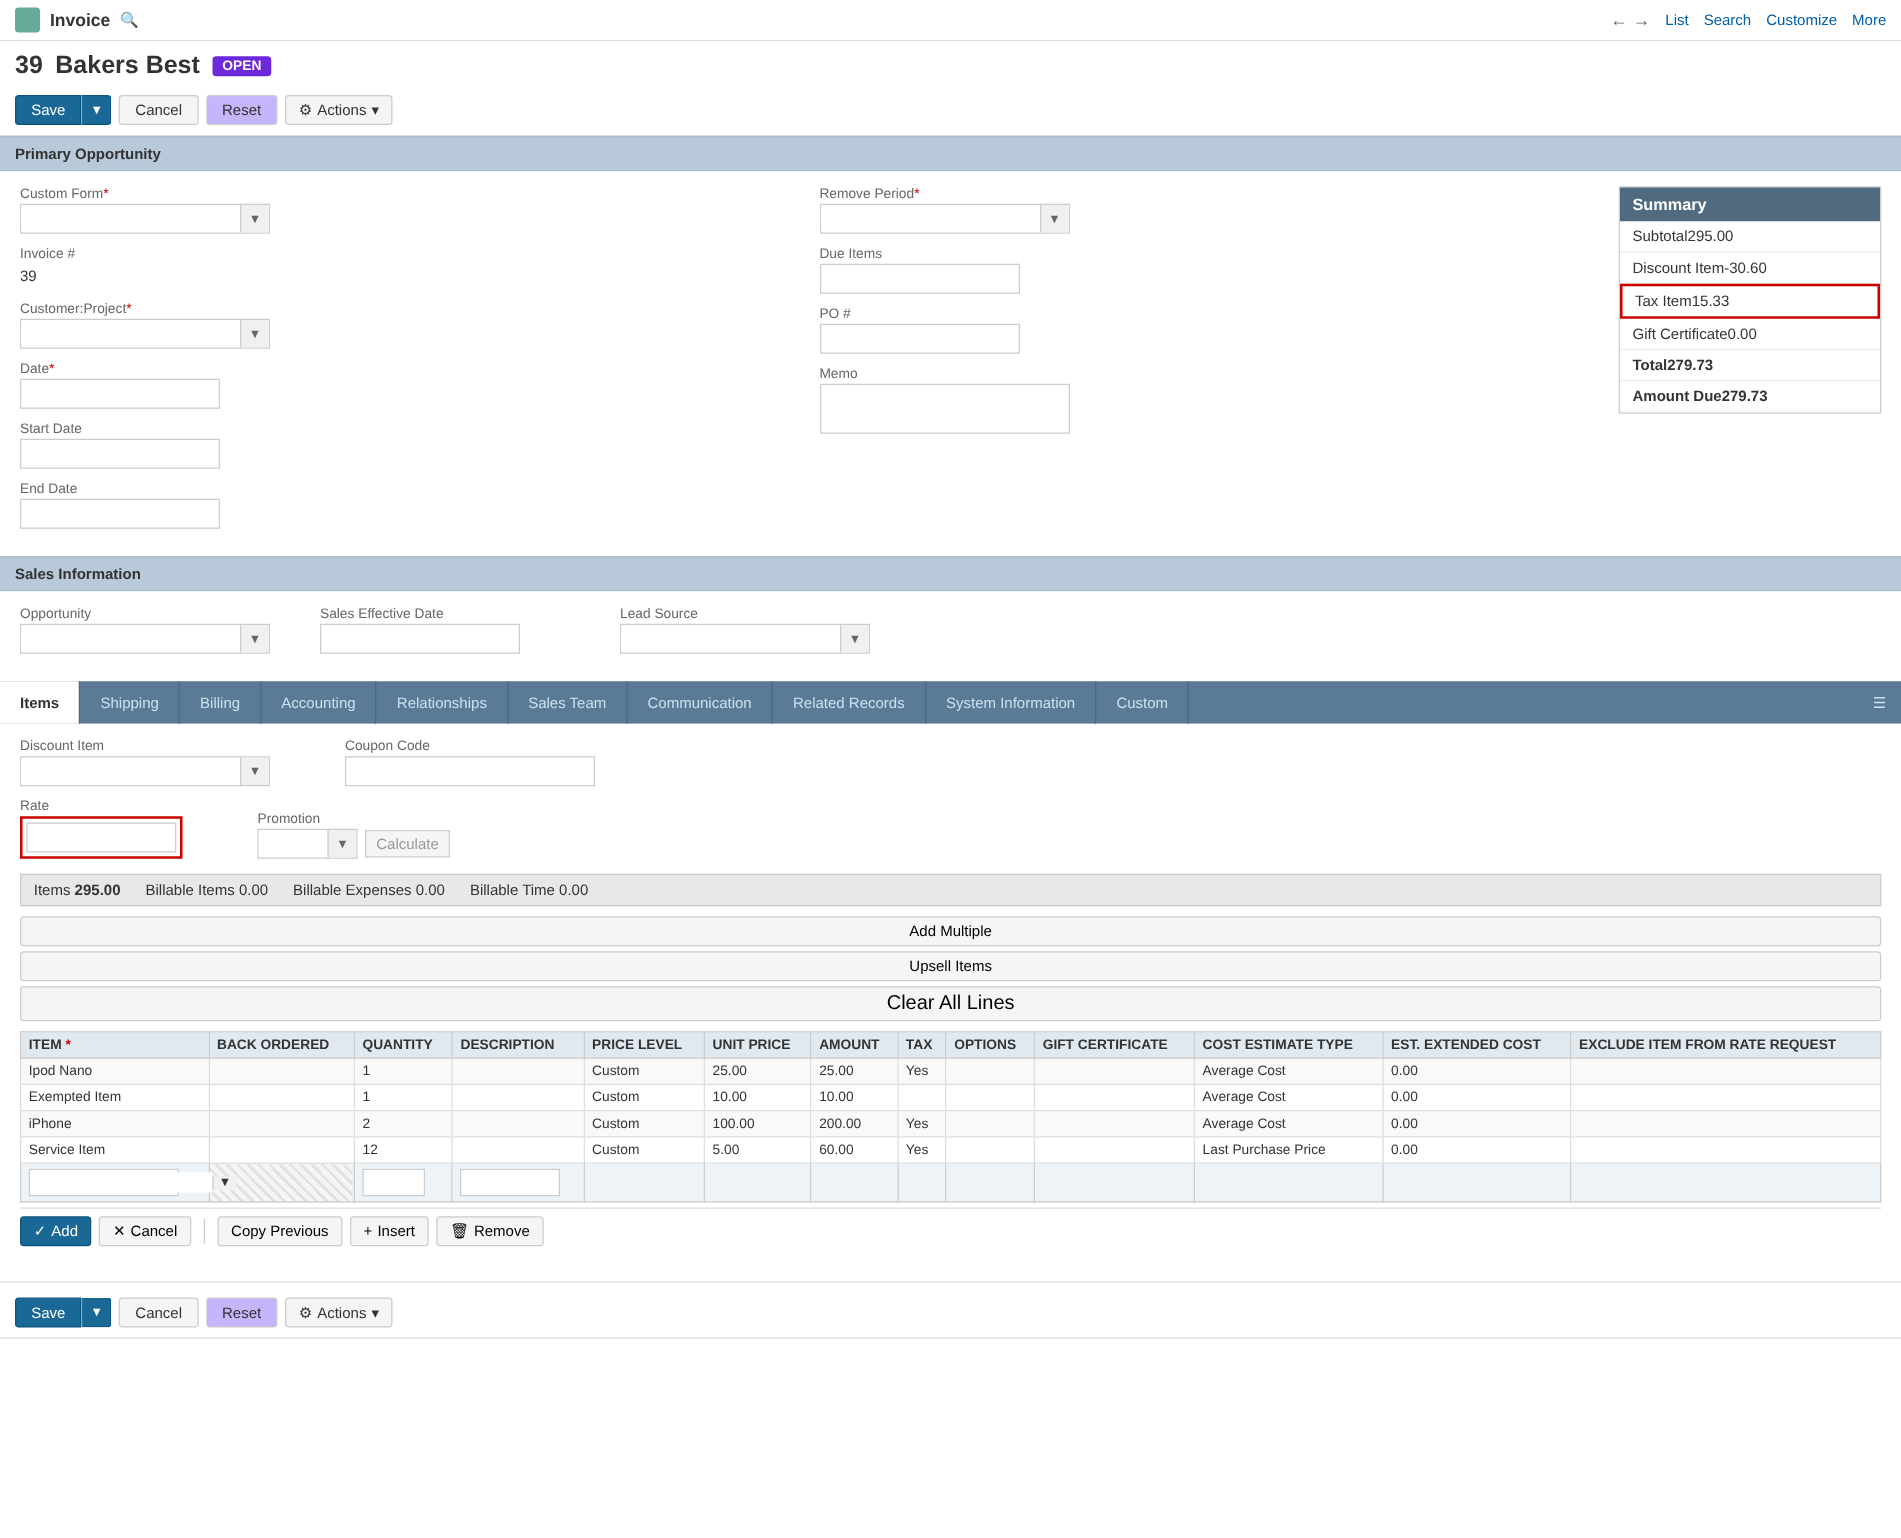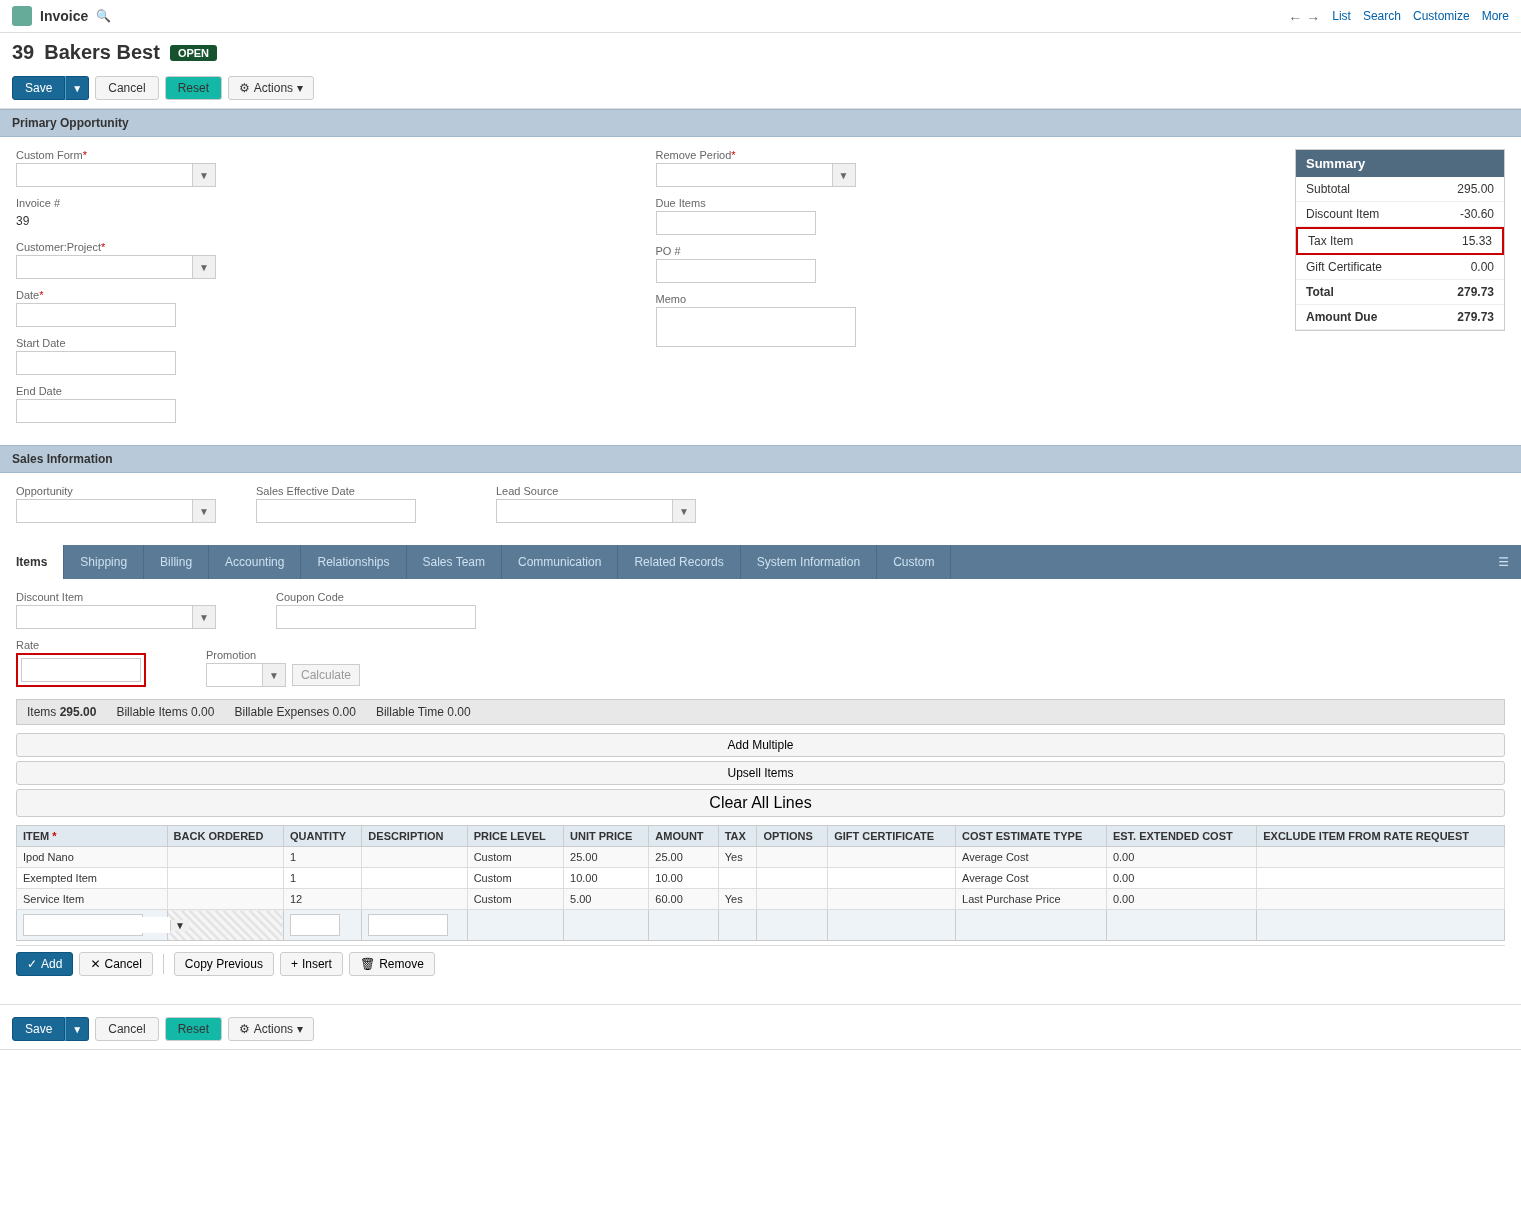--- a/index.html
+++ b/index.html
@@ -11,50 +11,50 @@
     .top-bar-title { font-size: 14px; font-weight: bold; color: #333; }
     .top-bar-right { display: flex; align-items: center; gap: 12px; font-size: 12px; color: #0060a8; }
     .top-bar-right span { cursor: pointer; }
     .top-bar-nav { display: flex; gap: 4px; }
     .nav-arrow { cursor: pointer; color: #666; font-size: 14px; }
 
     
     .page-header { background: #fff; padding: 8px 12px 4px 12px; border-bottom: 1px solid #ddd; }
     .record-title { display: flex; align-items: center; gap: 10px; margin-bottom: 8px; }
     .record-title h1 { font-size: 20px; font-weight: bold; color: #333; }
-    .status-badge { background: #14532d; color: #fff; font-size: 11px; font-weight: bold; padding: 2px 8px; border-radius: 3px; }
+    .status-badge { background: #6d28d9; color: #fff; font-size: 11px; font-weight: bold; padding: 2px 8px; border-radius: 3px; }
     .action-bar { display: flex; align-items: center; gap: 6px; padding: 4px 0; }
 
     
     .btn-save-group { display: flex; align-items: stretch; }
     .btn-save { background: #1a6896; color: #fff; border: 1px solid #0d5580; padding: 4px 12px; cursor: pointer; font-size: 12px; border-radius: 3px 0 0 3px; }
     .btn-save-arrow { background: #1a6896; color: #fff; border: 1px solid #0d5580; border-left: 1px solid #4a9fc4; padding: 4px 6px; cursor: pointer; font-size: 10px; border-radius: 0 3px 3px 0; }
     .btn-cancel { background: #f5f5f5; color: #333; border: 1px solid #ccc; padding: 4px 12px; cursor: pointer; font-size: 12px; border-radius: 3px; }
-    .btn-reset { background: #14b8a6; color: #333; border: 1px solid #ccc; padding: 4px 12px; cursor: pointer; font-size: 12px; border-radius: 3px; }
+    .btn-reset { background: #c4b5fd; color: #333; border: 1px solid #ccc; padding: 4px 12px; cursor: pointer; font-size: 12px; border-radius: 3px; }
     .btn-actions { background: #f5f5f5; color: #333; border: 1px solid #ccc; padding: 4px 10px; cursor: pointer; font-size: 12px; border-radius: 3px; display: flex; align-items: center; gap: 4px; }
 
     
     .section-header { background: #b8c9d9; padding: 6px 12px; font-size: 12px; font-weight: bold; color: #333; border-top: 1px solid #a0b8cc; border-bottom: 1px solid #a0b8cc; margin-top: 0; }
 
     
     .section-content { background: #fff; padding: 12px 16px; }
     .form-group { margin-bottom: 10px; }
     .form-label { font-size: 11px; color: #666; margin-bottom: 2px; display: block; }
     .form-label .required { color: #cc0000; }
     .form-input { width: 100%; border: 1px solid #ccc; padding: 3px 6px; font-size: 12px; height: 24px; }
     .form-select-wrapper { display: flex; align-items: center; border: 1px solid #ccc; height: 24px; background: #fff; }
     .form-select-wrapper input { border: none; flex: 1; padding: 3px 6px; font-size: 12px; outline: none; }
     .form-select-arrow { padding: 0 6px; color: #666; font-size: 10px; border-left: 1px solid #ccc; height: 100%; display: flex; align-items: center; cursor: pointer; background: #f0f0f0; }
     .form-static { font-size: 12px; padding: 3px 0; }
     .form-textarea { width: 100%; border: 1px solid #ccc; padding: 3px 6px; font-size: 12px; height: 40px; resize: none; }
 
     
     .summary-box { border: 1px solid #ccc; background: #fff; }
     .summary-header { background: #506a80; color: #fff; padding: 6px 10px; font-size: 13px; font-weight: bold; }
-    .summary-row { display: flex; justify-content: space-between; padding: 5px 10px; border-bottom: 1px solid #eee; font-size: 12px; }
+    .summary-row { display: flex; padding: 5px 10px; border-bottom: 1px solid #eee; font-size: 12px; }
     .summary-row.highlighted { border: 2px solid #cc0000; }
     .summary-row.bold { font-weight: bold; }
     .summary-value { font-size: 12px; }
 
     
     .tabs-bar { background: #5a7a95; display: flex; align-items: center; }
     .tab { padding: 10px 16px; color: #cce0f0; cursor: pointer; font-size: 12px; border-right: 1px solid #4a6a85; white-space: nowrap; }
     .tab.active { background: #fff; color: #333; font-weight: bold; }
     .tab-menu-icon { margin-left: auto; padding: 10px 12px; color: #cce0f0; cursor: pointer; }
 
@@ -393,20 +393,35 @@
           <td>10.00</td>
           <td>10.00</td>
           <td></td>
           <td></td>
           <td></td>
           <td>Average Cost</td>
           <td>0.00</td>
           <td></td>
         </tr>
         <tr>
+          <td>iPhone</td>
+          <td></td>
+          <td>2</td>
+          <td></td>
+          <td>Custom</td>
+          <td>100.00</td>
+          <td>200.00</td>
+          <td>Yes</td>
+          <td></td>
+          <td></td>
+          <td>Average Cost</td>
+          <td>0.00</td>
+          <td></td>
+        </tr>
+        <tr>
           <td>Service Item</td>
           <td></td>
           <td>12</td>
           <td></td>
           <td>Custom</td>
           <td>5.00</td>
           <td>60.00</td>
           <td>Yes</td>
           <td></td>
           <td></td>

